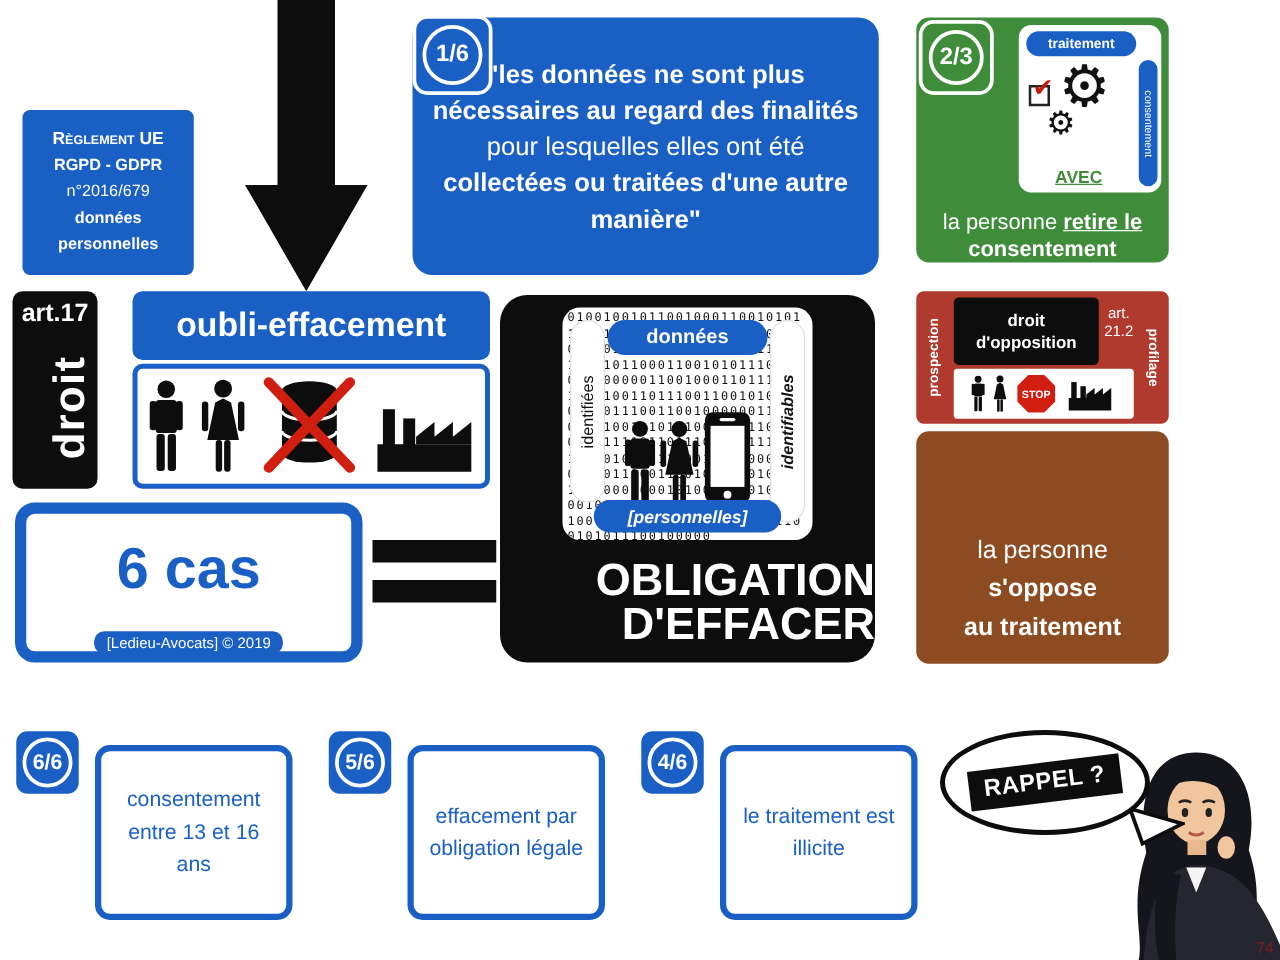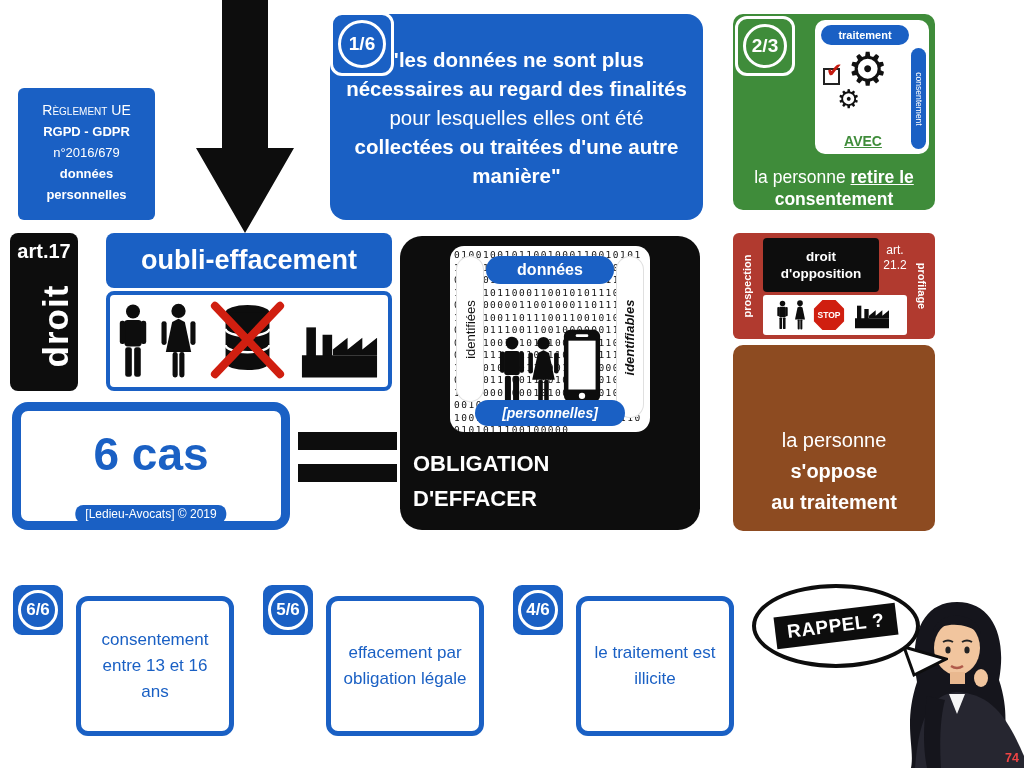--- a/index.html
+++ b/index.html
@@ -4,21 +4,21 @@
 <style>
   *{margin:0;padding:0;box-sizing:border-box}
   html,body{background:#9a9a9a}
   body{display:flex;justify-content:center}
   .slide{position:relative;width:1024px;height:768px;background:#fff;overflow:hidden;
          font-family:"Liberation Sans","DejaVu Sans",sans-serif;color:#111}
   .abs{position:absolute}
   .b{font-weight:bold}
   .i{font-style:italic}
   .u{text-decoration:underline}
-  .sc{font-variant:small-caps;font-weight:400;font-size:14px}
+  .sc{font-variant:small-caps;font-weight:700;font-size:14px}
   .picto{fill:#0d0d0d}
 
   
   .sq-badge{position:absolute;display:flex;align-items:center;justify-content:center;color:#fff;
             font-weight:bold;font-size:19px;border-radius:12px;border:3px solid #fff;z-index:5}
   .sq-badge::before{content:"";position:absolute;inset:5px;border:3px solid #fff;border-radius:50%}
   .sq-badge span{position:relative;z-index:1}
   .bg-blue{background:var(--blue)}
   .bg-green{background:var(--green)}
   .bg-brown{background:var(--brown)}
@@ -71,21 +71,21 @@
   .binary{position:absolute;inset:0;padding:3px 4px;font-family:"DejaVu Sans Mono",monospace;font-size:9.5px;
           line-height:12.5px;letter-spacing:1.5px;word-break:break-all;color:#111}
   .card-pictos{position:absolute;left:0;right:0;top:44px;height:114px;display:flex;justify-content:center;
                align-items:flex-end;gap:3px}
   .pill-donnees{position:absolute;left:86px;top:20px;width:128px;height:28px;background:var(--blue);border-radius:14px;
                 color:#fff;font-size:16px;display:flex;align-items:center;justify-content:center;z-index:3}
   .vpill{position:absolute;top:20px;width:28px;background:#fff;border-radius:14px;z-index:2;font-size:13px;color:#111;
          box-shadow:inset 0 0 0 1px #e0e0e0}
   .pill-pers{position:absolute;left:75px;top:164px;width:150px;height:26px;background:var(--blue);border-radius:13px;
              color:#fff;font-size:14px;display:flex;align-items:center;justify-content:center;z-index:3}
-  .obl-caption{position:absolute;left:13px;right:0;top:210px;text-align:left;color:#fff;font-size:22px;line-height:35px}
+  .obl-caption{position:absolute;left:0;right:0;top:210px;text-align:right;color:#fff;font-size:36px;line-height:35px}
 
   .opp-box{left:733px;top:233px;width:202px;height:106px;background:var(--red);border-radius:6px;color:#fff}
   .opp-left{position:absolute;left:0;top:0;width:28px;height:106px;font-size:11px}
   .opp-right{position:absolute;left:176px;top:0;width:26px;height:106px;font-size:11px}
   .opp-title{position:absolute;left:30px;top:5px;width:116px;height:54px;background:var(--ink);border-radius:4px;
              display:flex;flex-direction:column;align-items:center;justify-content:center;font-size:13.5px;line-height:17px}
   .opp-art{position:absolute;left:148px;top:10px;width:28px;text-align:center;font-size:12px;line-height:15px}
   .opp-strip{position:absolute;left:30px;top:62px;width:144px;height:40px;background:#fff;border-radius:3px;
              display:flex;align-items:center;justify-content:center;gap:5px}
 
@@ -95,21 +95,21 @@
   .case-card{position:absolute;width:158px;height:140px;background:#fff;border:5px solid var(--blue);border-radius:12px;
              display:flex;align-items:center;justify-content:center;text-align:center;color:var(--blue);
              font-size:17px;line-height:26px;padding:6px}
 
   .bubble{left:752px;top:584px;width:168px;height:84px;background:#fff;border:4px solid var(--ink);border-radius:50%;
           display:flex;align-items:center;justify-content:center;z-index:4}
   .bubble-label{background:var(--ink);color:#fff;font-weight:bold;font-size:19px;padding:5px 12px;
                 transform:rotate(-7deg);letter-spacing:.5px;white-space:nowrap}
   .tail{left:900px;top:645px;width:48px;height:34px;z-index:3}
   .woman{left:893px;top:596px;width:131px;height:172px;z-index:2}
-  .pagenum{right:5px;bottom:3px;color:#ef4444;font-size:12.5px;font-weight:bold;z-index:6}
+  .pagenum{right:5px;bottom:3px;color:#7f1d1d;font-size:12.5px;font-weight:normal;z-index:6}
 </style>
 </head>
 <body>
 
 <div class="slide">
 
   <svg class="abs" style="left:196px;top:0;width:100px;height:235px" viewBox="0 0 100 235">
     <polygon class="picto" points="26,0 72,0 72,148 98,148 49,233 0,148 26,148"></polygon>
   </svg>
 

